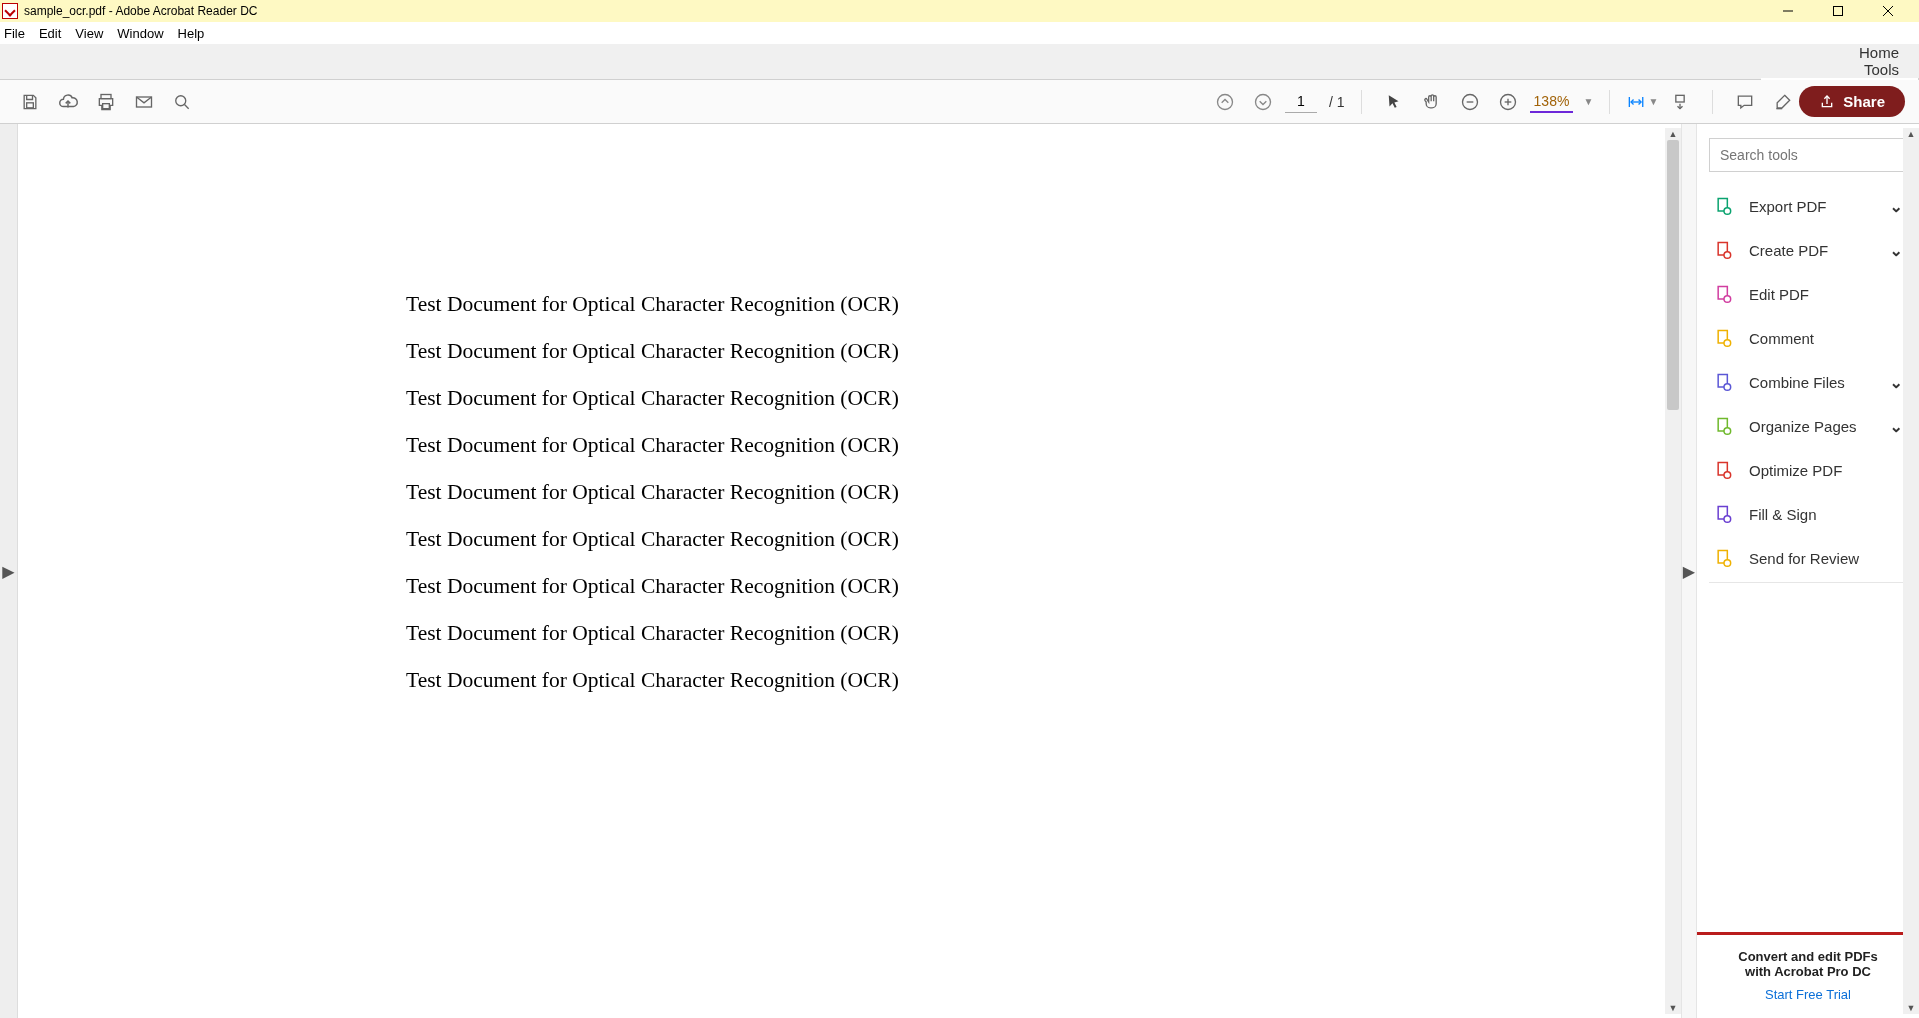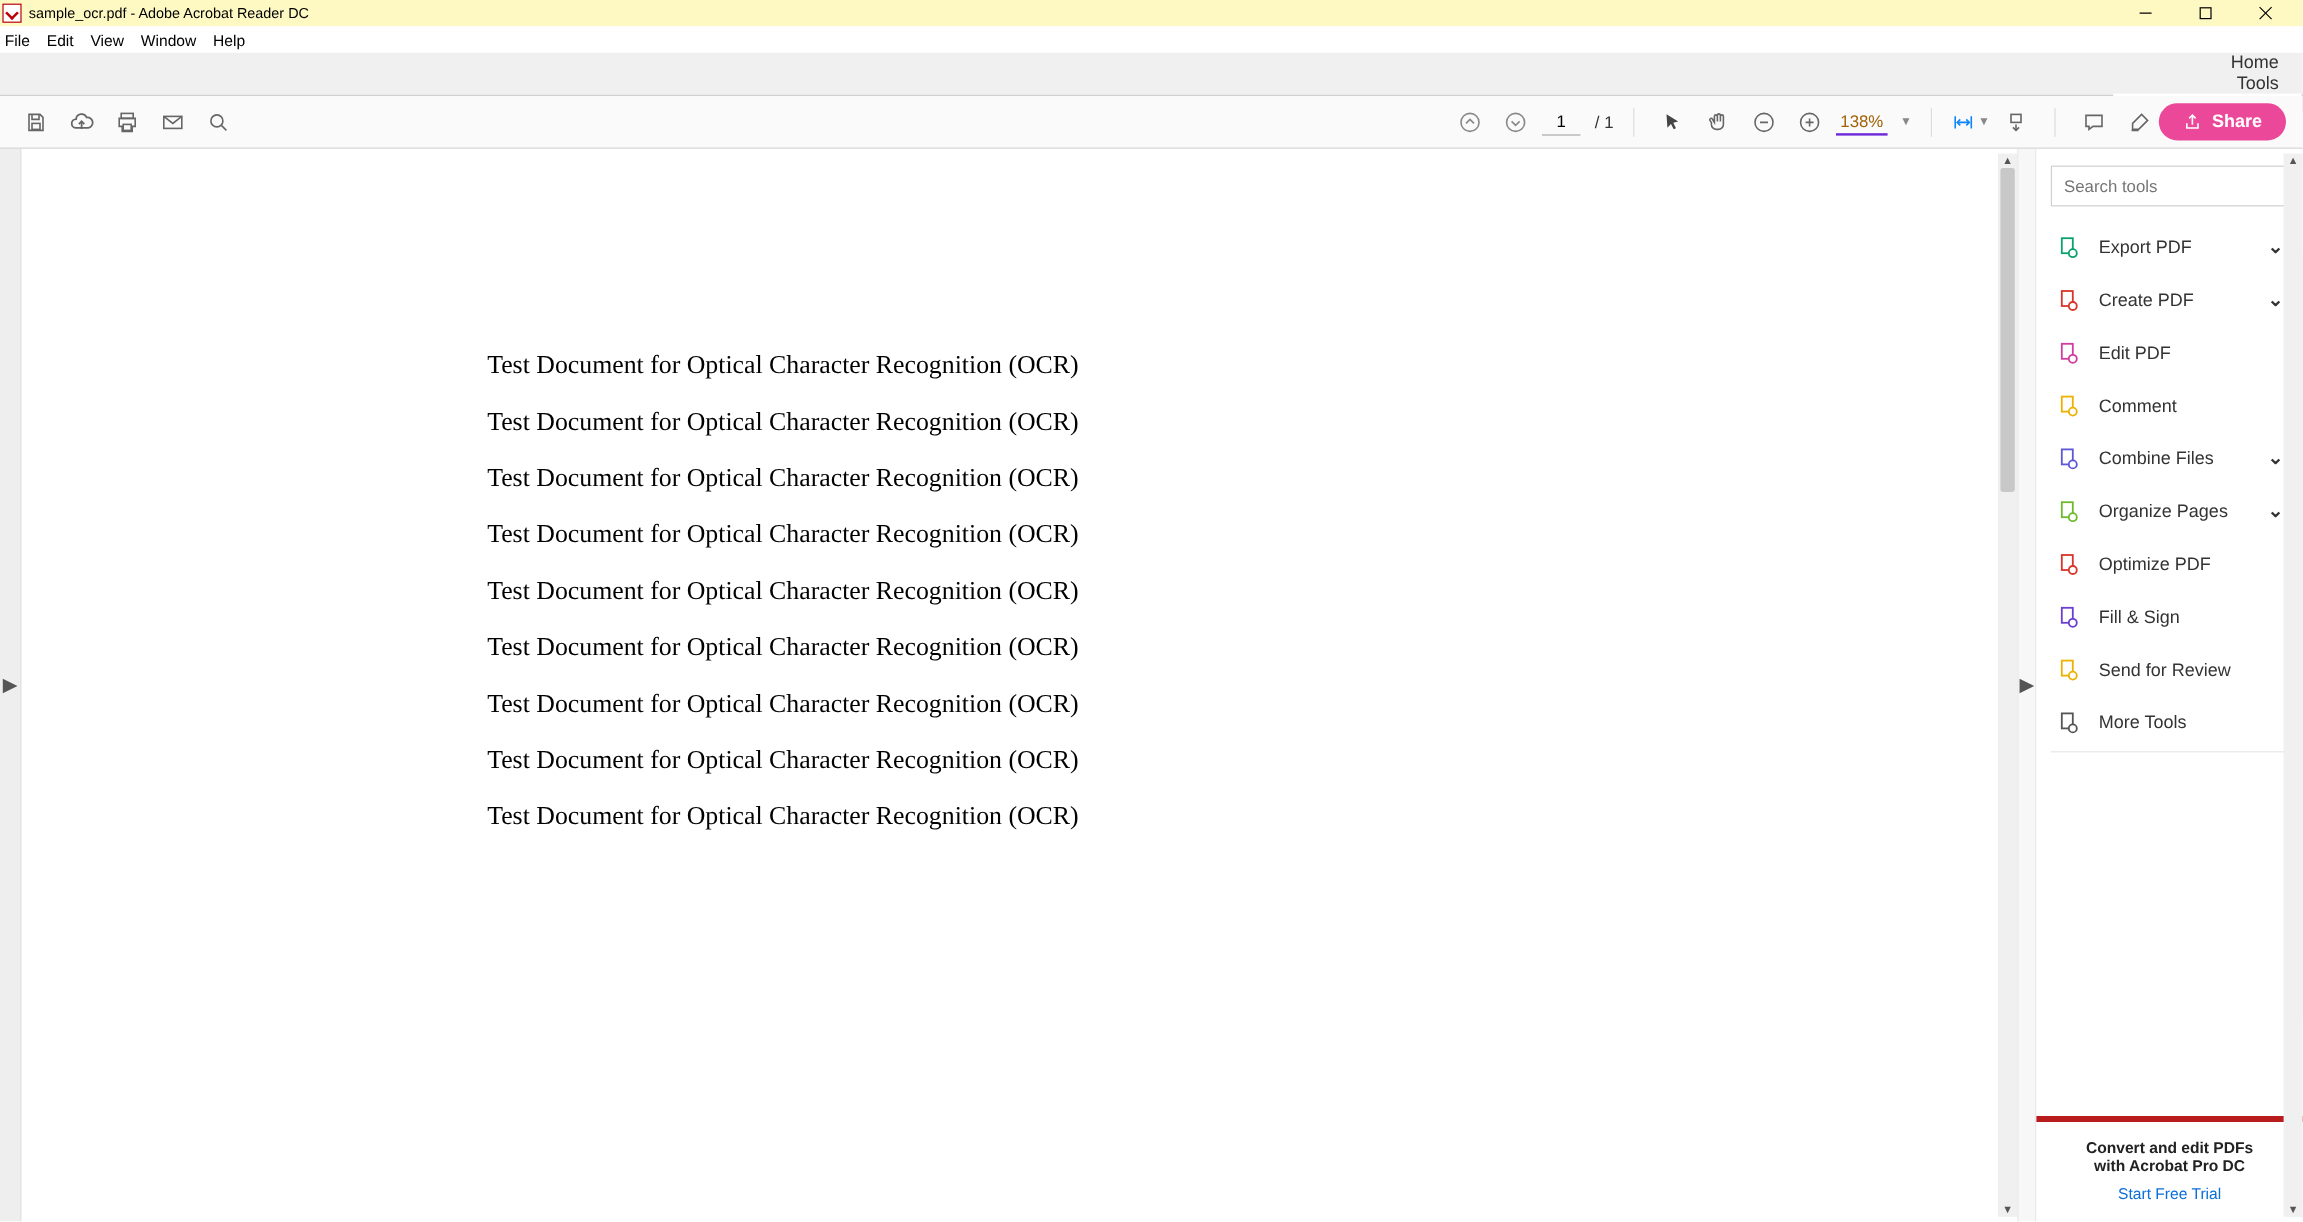--- a/index.html
+++ b/index.html
@@ -20,38 +20,38 @@
 .tabbar .rh .icon { width: 22px; height: 22px; display: flex; align-items: center; justify-content: center; color: #666; cursor: pointer; }
 .tabbar .signin { font-size: 16px; font-weight: 600; color: #333; cursor: pointer; }
 .toolbar { height: 44px; background: #fafafa; border-bottom: 1px solid #d0d0d0; display: flex; align-items: center; padding: 0 14px; }
 .toolbar .tbtn { width: 32px; height: 32px; display: flex; align-items: center; justify-content: center; color: #555; cursor: pointer; }
 .toolbar .sep { width: 1px; height: 24px; background: #ddd; margin: 0 10px; }
 .toolbar .group { display: flex; align-items: center; gap: 6px; }
 .toolbar .page-input { width: 32px; height: 22px; border: none; border-bottom: 1px solid #aaa; text-align: center; font-size: 14px; background: transparent; }
 .toolbar .page-total { font-size: 14px; color: #333; margin-left: 6px; }
 .toolbar .zoom-val { font-size: 14px; color: #a16207; border-bottom: 2px solid #6d28d9; padding: 2px 4px; min-width: 42px; text-align: right; }
 .toolbar .drop { font-size: 10px; color: #888; margin-left: 4px; }
-.toolbar .share-btn { margin-left: auto; background: #ec4899; color: #fff; border-radius: 20px; padding: 7px 20px; font-size: 15px; font-weight: 600; display: flex; align-items: center; gap: 8px; cursor: pointer; }
+.toolbar .share-btn { margin-left: auto; background: #7f1d1d; color: #fff; border-radius: 20px; padding: 7px 20px; font-size: 15px; font-weight: 600; display: flex; align-items: center; gap: 8px; cursor: pointer; }
 .content { flex: 1; display: flex; min-height: 0; }
 .left-rail { width: 18px; background: #eee; display: flex; align-items: center; justify-content: center; color: #555; cursor: pointer; border-right: 1px solid #ddd; }
 .doc-area { flex: 1; position: relative; background: #fff; overflow: hidden; }
 .doc-scroll { position: absolute; top: 4px; right: 0; bottom: 4px; width: 16px; background: #f0f0f0; }
 .doc-scroll .thumb { position: absolute; left: 2px; right: 2px; top: 12px; height: 270px; background: #c8c8c8; border-radius: 2px; }
 .doc-scroll .arrow { position: absolute; left: 0; right: 0; height: 12px; font-size: 9px; display: flex; align-items: center; justify-content: center; color: #555; cursor: pointer; }
 .doc-page { position: absolute; top: 8px; left: 8px; right: 24px; bottom: 8px; background: #fff; padding: 160px 0 0 380px; }
 .doc-line { font-size: 21.5px; font-family: Liberation Serif, serif; color: #000; margin-bottom: 22px; }
 .right-toggle { width: 16px; background: #f7f7f7; display: flex; align-items: center; justify-content: center; color: #555; cursor: pointer; border-left: 1px solid #e5e5e5; border-right: 1px solid #e5e5e5; }
 .right-panel { width: 222px; background: #fff; display: flex; flex-direction: column; position: relative; }
 .rp-search { margin: 14px 12px 12px; }
 .rp-search input { width: 100%; height: 34px; border: 1px solid #d0d0d0; padding: 0 10px; font-size: 14px; }
 .rp-tool { display: flex; align-items: center; height: 44px; padding: 0 16px; font-size: 15px; color: #333; cursor: pointer; gap: 14px; }
 .rp-tool .chev { margin-left: auto; font-size: 16px; font-weight: bold; color: #333; }
 .rp-tool .ico { width: 22px; height: 22px; display: flex; align-items: center; justify-content: center; }
 .rp-divider { height: 1px; background: #e6e6e6; margin: 2px 12px; }
-.rp-footer { margin-top: auto; padding: 14px 10px 16px; text-align: center; border-top: 5px solid #b91c1c; }
+.rp-footer { margin-top: auto; padding: 14px 10px 16px; text-align: center; border-top: 3px solid #b91c1c; }
 .rp-footer .ft1 { font-size: 13px; font-weight: 600; color: #222; }
 .rp-footer .ft2 { font-size: 13px; color: #0a6fd8; margin-top: 8px; cursor: pointer; }
 .rp-scroll { position: absolute; right: 0; top: 4px; bottom: 4px; width: 16px; background: #f0f0f0; }
 .rp-scroll .arrow { position: absolute; left: 0; right: 0; height: 12px; font-size: 9px; display: flex; align-items: center; justify-content: center; color: #555; }
 svg { display: block; }
 </style>
 </head>
 <body>
 
 <div class="titlebar">
@@ -335,29 +335,20 @@
         </div>
         <div class="rp-tool">
           <span class="ico">
             <svg width="20" height="20" viewBox="0 0 24 24" fill="none" stroke="#efb100" stroke-width="1.8">
               <rect x="5" y="3" width="11" height="15"></rect>
               <circle cx="16" cy="18" r="4" fill="#fff"></circle>
             </svg>
           </span>
           <span>Send for Review</span>
         </div>
-        <div class="rp-tool">
-          <span class="ico">
-            <svg width="20" height="20" viewBox="0 0 24 24" fill="none" stroke="#555" stroke-width="1.8">
-              <rect x="5" y="3" width="11" height="15"></rect>
-              <circle cx="16" cy="18" r="4" fill="#fff"></circle>
-            </svg>
-          </span>
-          <span>More Tools</span>
-        </div>
         <div class="rp-divider"></div>
       </div>
     <div class="rp-footer">
       <div class="ft1">Convert and edit PDFs</div>
       <div class="ft1">with Acrobat Pro DC</div>
       <div class="ft2">Start Free Trial</div>
     </div>
     <div class="rp-scroll">
       <div class="arrow" style="top:0">▲</div>
       <div class="arrow" style="bottom:0">▼</div>

